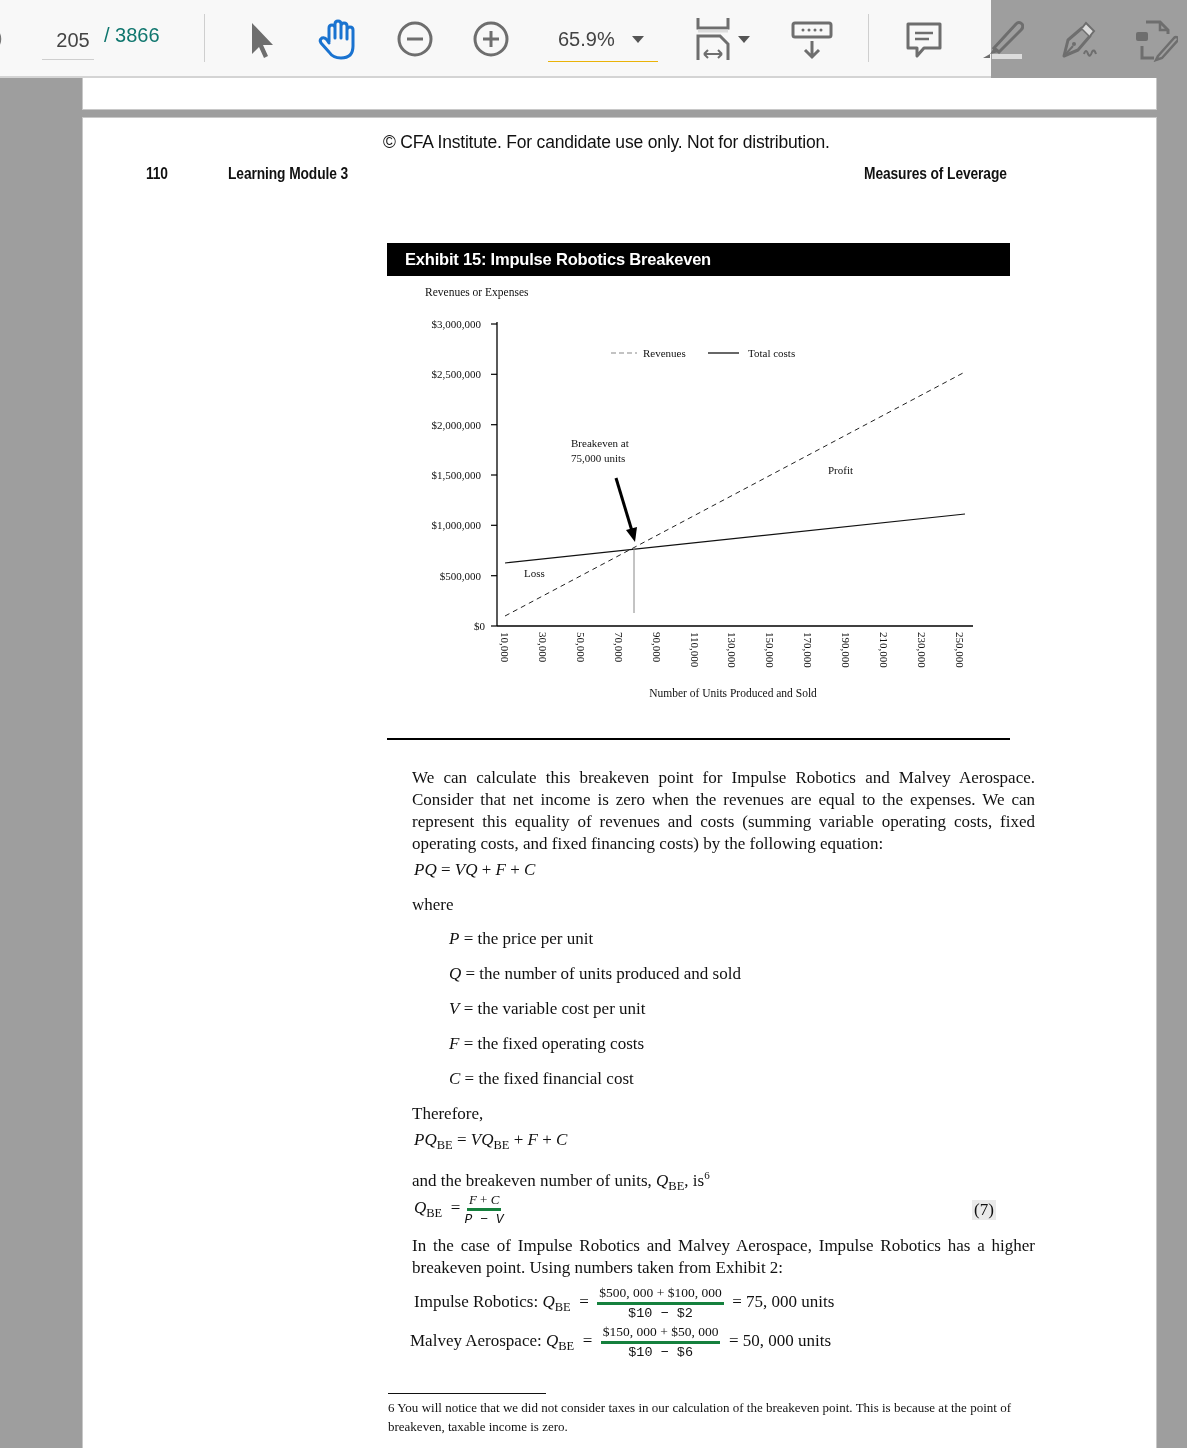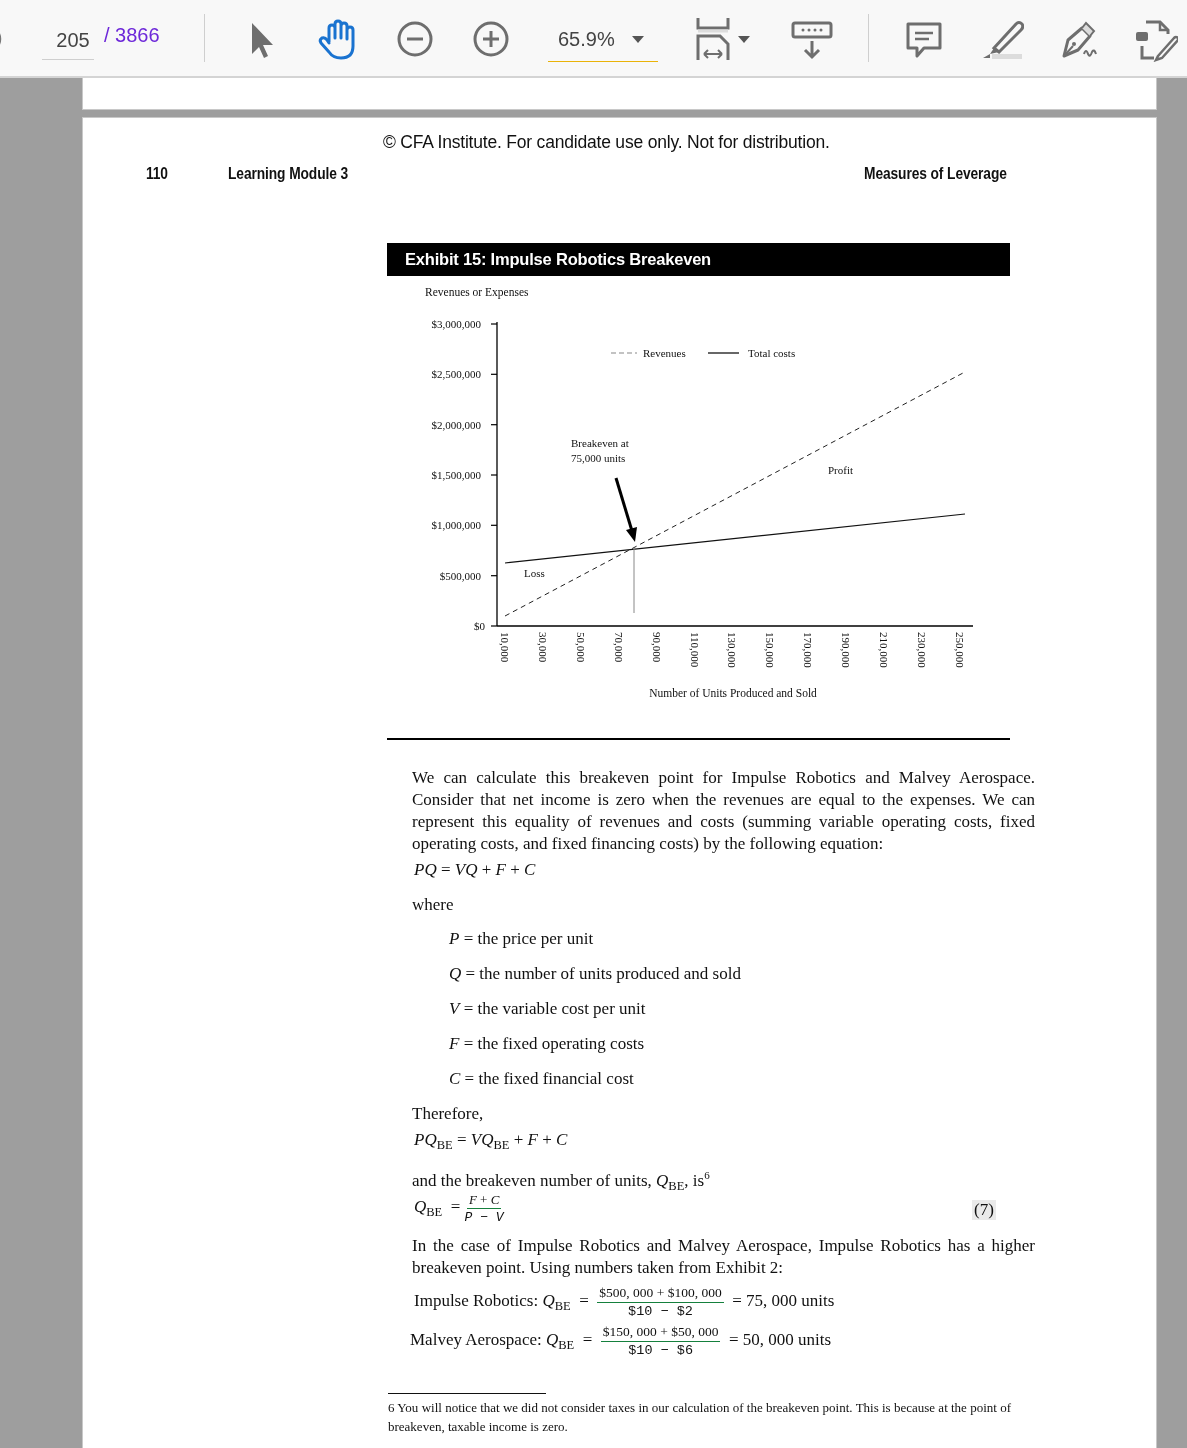--- a/index.html
+++ b/index.html
@@ -1,20 +1,20 @@
 <!DOCTYPE html>
 <html><head>
 <meta charset="utf-8">
 <style>
   html, body { margin:0; padding:0; }
   body { width:1187px; height:1448px; overflow:hidden; background:#9e9e9e; position:relative; font-family:"Liberation Sans", sans-serif; }
-  .toolbar { position:absolute; left:0; top:0; width:1187px; height:78px; background:#f8f8f8; border-bottom:2px solid #d4d4d4; box-sizing:border-box; }
+  .toolbar { position:absolute; left:0; top:0; width:991px; height:78px; background:#f8f8f8; border-bottom:2px solid #d4d4d4; box-sizing:border-box; }
   .tb-item { position:absolute; display:flex; align-items:center; justify-content:center; }
   .page-num { left:42px; top:22px; width:52px; height:38px; border-bottom:1px solid #cfcfcf; font-size:20px; color:#444; display:flex; align-items:center; padding-left:10px; box-sizing:border-box; overflow:hidden; white-space:nowrap; }
-  .page-total { left:104px; top:24px; font-size:20px; color:#6d28d9; }
+  .page-total { left:104px; top:24px; font-size:20px; color:#0f766e; }
   .vsep { position:absolute; top:14px; width:1px; height:48px; background:#cfcfcf; }
   .zoom-box { left:548px; top:18px; width:110px; height:44px; border-bottom:1px solid #eab308; font-size:20px; color:#444; justify-content:flex-start; padding-left:10px; box-sizing:border-box; }
   .zoom-caret { position:absolute; right:14px; top:18px; width:0; height:0; border-left:6px solid transparent; border-right:6px solid transparent; border-top:7px solid #555; }
   .icon svg { display:block; }
 
   .prev-page { position:absolute; left:82px; top:78px; width:1075px; height:32px; background:#fff; border:1px solid #c8c8c8; border-top:none; box-sizing:border-box; }
   .page { position:absolute; left:82px; top:117px; width:1075px; height:1340px; background:#fff; border:1px solid #c8c8c8; box-sizing:border-box; }
 
   .copyright { position:absolute; left:383px; top:132px; font-size:17.5px; color:#111; letter-spacing:-0.2px; }
   .hdr { position:absolute; top:165px; font-size:16px; font-weight:bold; color:#111; transform:scaleX(0.86); transform-origin:left top; letter-spacing:-0.1px; }
@@ -27,21 +27,21 @@
   .rule { position:absolute; left:387px; top:738px; width:623px; height:2px; background:#000; }
 
   .serif { font-family:"Liberation Serif", serif; color:#111; }
   .body-text { position:absolute; left:412px; width:623px; font-size:17px; line-height:22px; text-align:justify; }
   .eq { position:absolute; font-size:17px; font-family:"Liberation Serif", serif; color:#111; white-space:nowrap; }
   .eq i { font-style:italic;margin-top:16px; }
   .sub { font-size:12.5px; vertical-align:-4px; font-style:normal; }
   .sup { font-size:11px; vertical-align:7px; }
   .def { position:absolute; left:449px; font-size:17px; font-family:"Liberation Serif", serif; color:#111; white-space:nowrap; }
   .frac { display:inline-flex; flex-direction:column; align-items:center; vertical-align:middle; line-height:1; }
-  .frac .num { border-bottom:1px solid #15803d; padding:0 2px 2px; }
+  .frac .num { border-bottom:3px solid #15803d; padding:0 2px 2px; }
   .frac .den { padding-top:2px;font-family:Liberation Mono, monospace; }
   .eqno { position:absolute; left:972px; top:1200px; font-size:17px; background:#eaeaea; padding:0 2px; }
   .fn-rule { position:absolute; left:388px; top:1393px; width:158px; height:1px; background:#111; }
   .footnote { position:absolute; left:388px; top:1398px; width:623px; font-size:13px; line-height:19px; text-align:justify; }
 </style>
 </head>
 <body>
 
 <div class="toolbar">
   <div class="tb-item" style="left:-14px;top:24px;width:20px;height:30px;">

